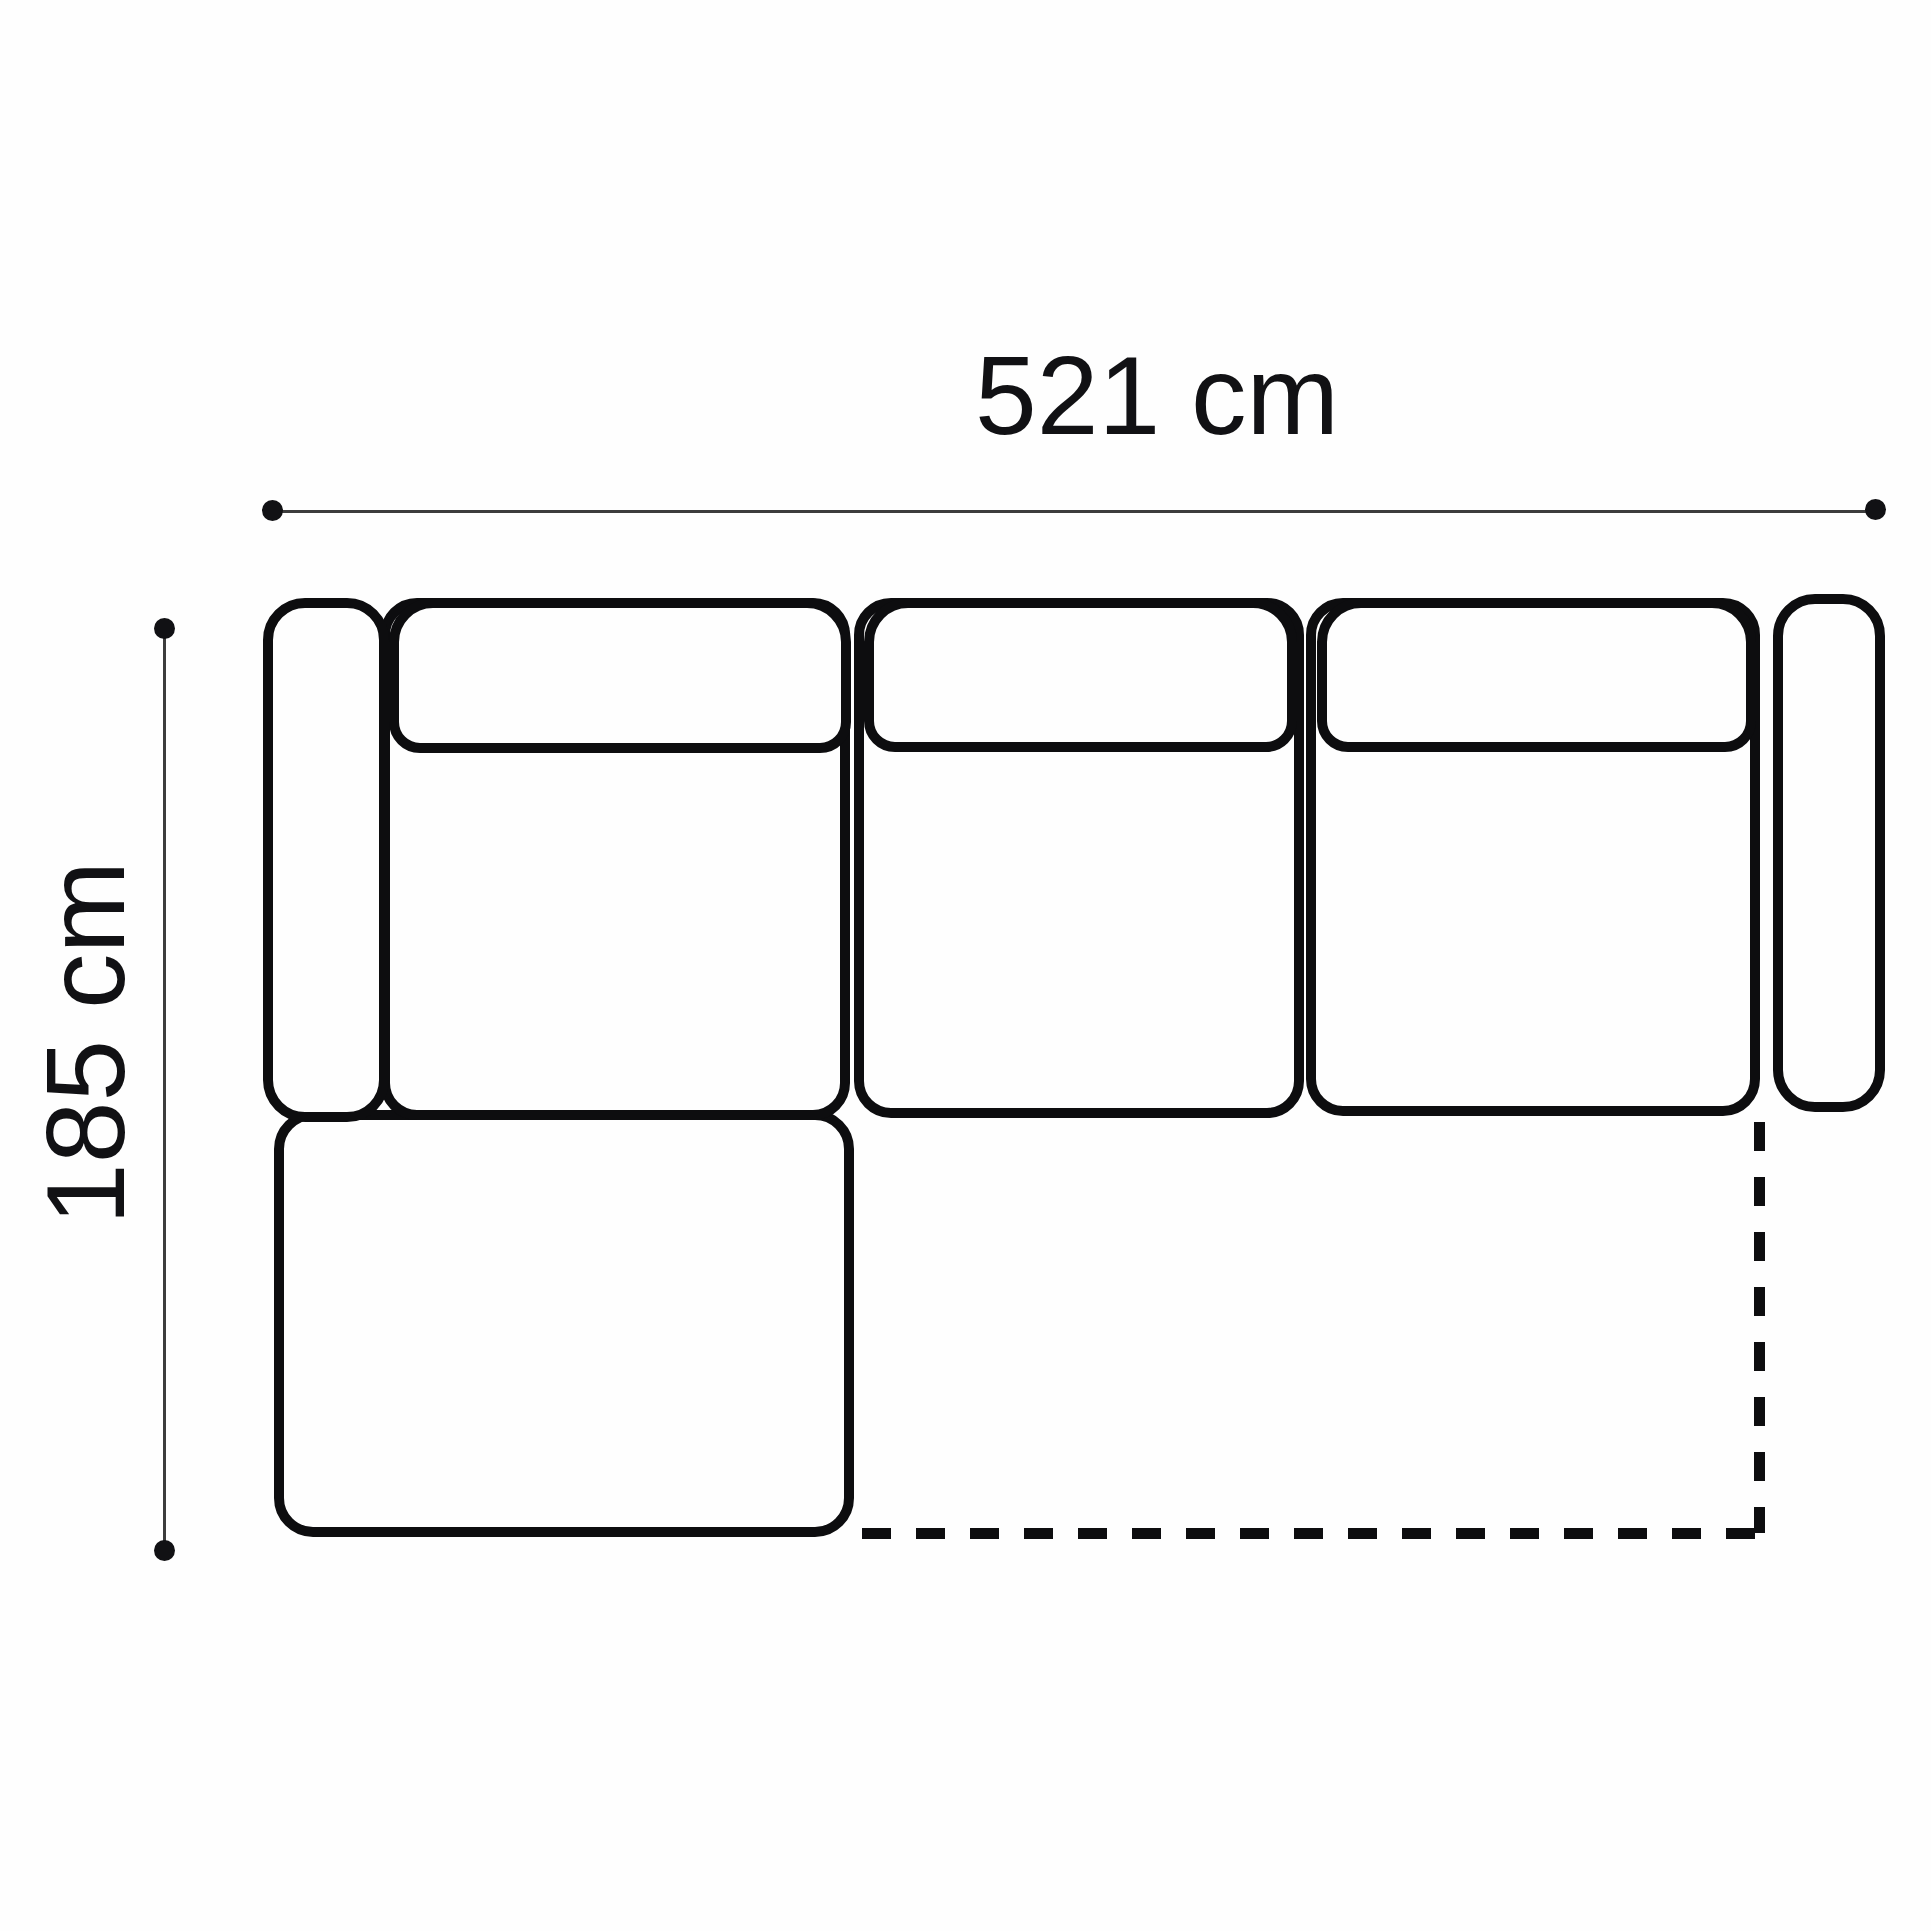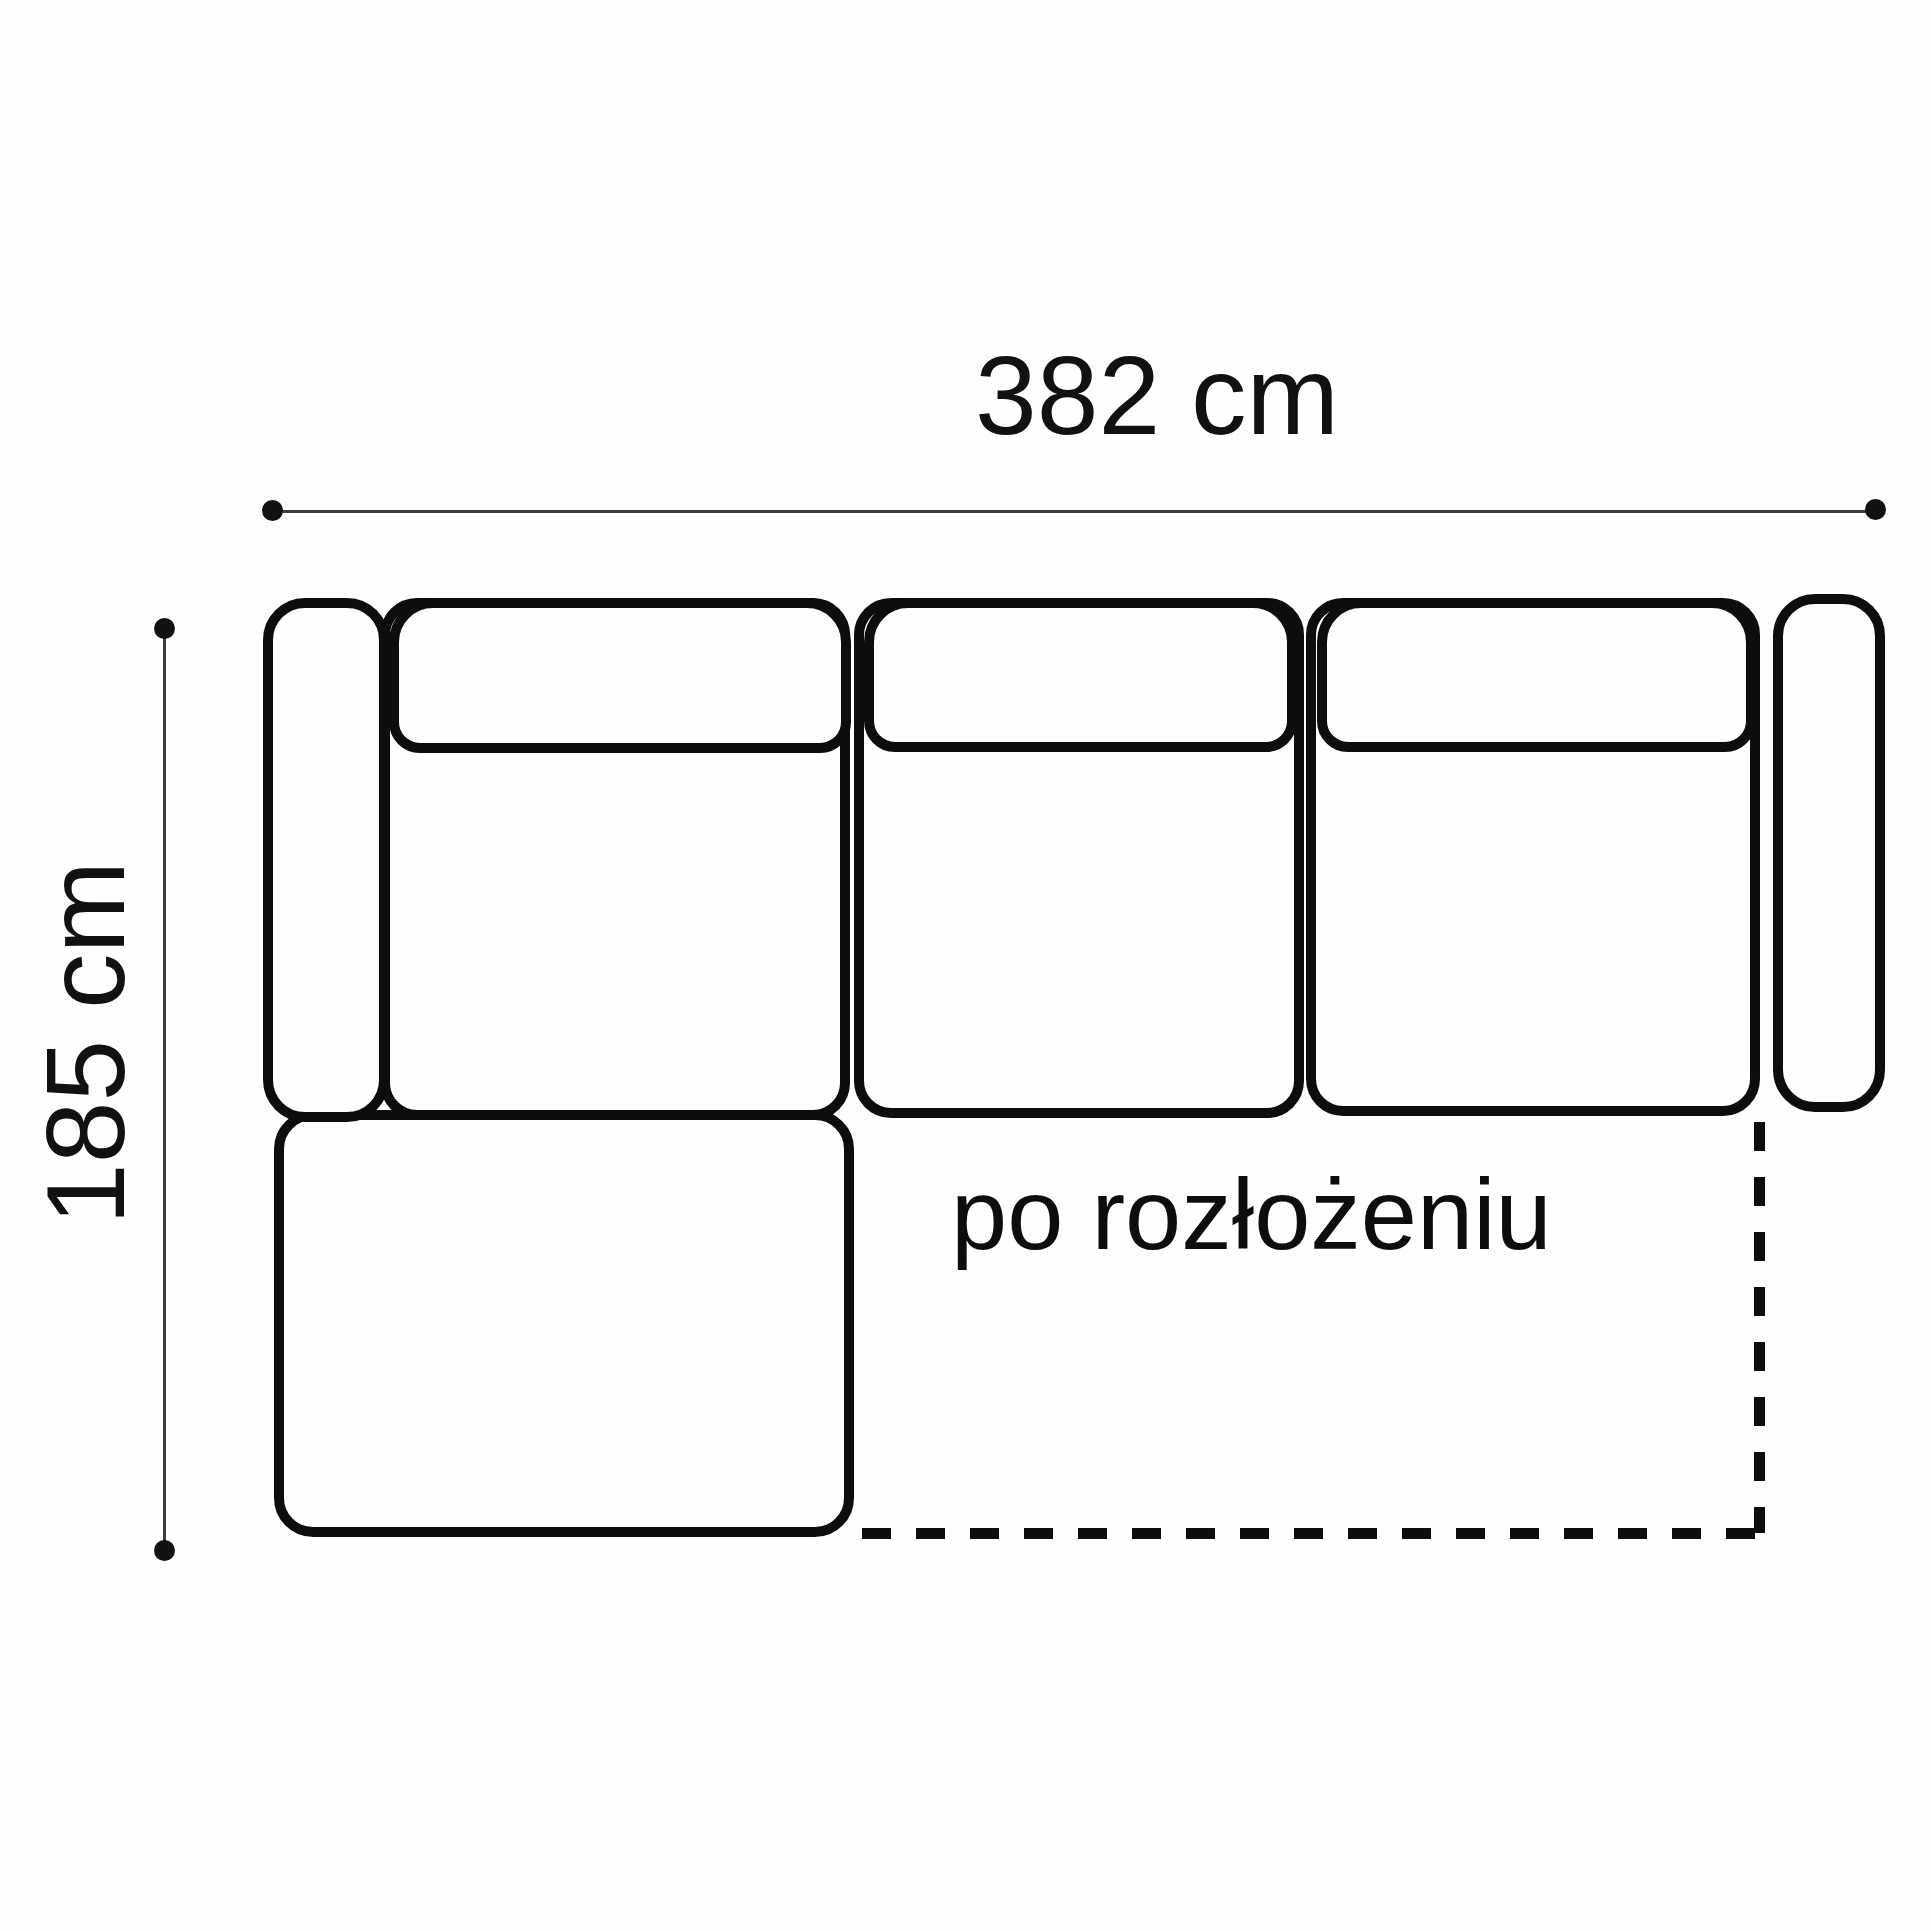--- a/index.html
+++ b/index.html
@@ -102,21 +102,21 @@
   .note div { height: 118px; }
 </style>
 </head>
 <body>
 
 <div class="canvas">
 
   <div class="abs dim-line-h"></div>
   <div class="abs dim-dot dot-w-left"></div>
   <div class="abs dim-dot dot-w-right"></div>
-  <div class="abs dim-label label-width">382 cm</div>
+  <div class="abs dim-label label-width">521 cm</div>
 
   <div class="abs dim-line-v"></div>
   <div class="abs dim-dot dot-h-top"></div>
   <div class="abs dim-dot dot-h-bot"></div>
   <div class="abs dim-label label-height">185 cm</div>
 
   <div class="abs part chaise"></div>
 
   <div class="abs part seat seat-1"></div>
   <div class="abs part seat seat-2"></div>
@@ -126,17 +126,16 @@
   <div class="abs part cushion cushion-2"></div>
   <div class="abs part cushion cushion-3"></div>
 
   <div class="abs part armrest armrest-left"></div>
   <div class="abs part armrest armrest-right"></div>
 
   <div class="abs dash-v"></div>
   <div class="abs dash-h"></div>
 
   <div class="abs note">
-    <div>po rozłożeniu</div>
   </div>
 
 </div>
 
 
 </body></html>

